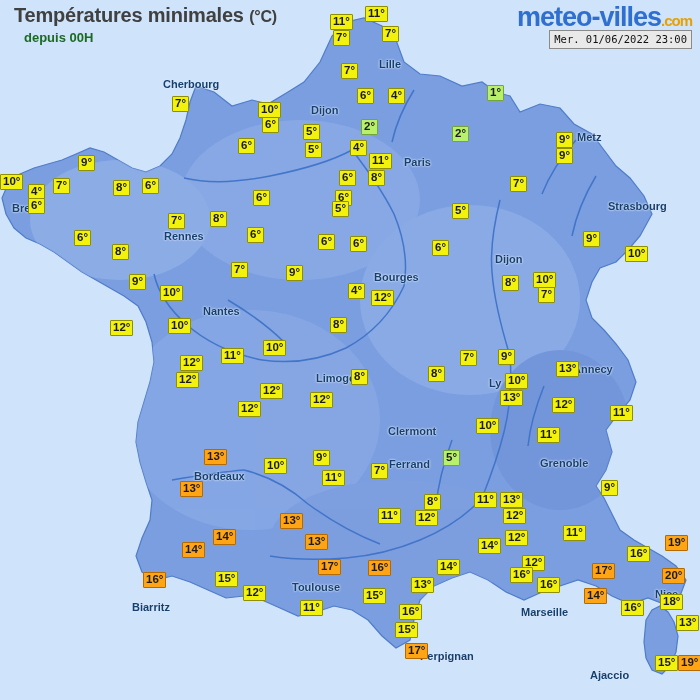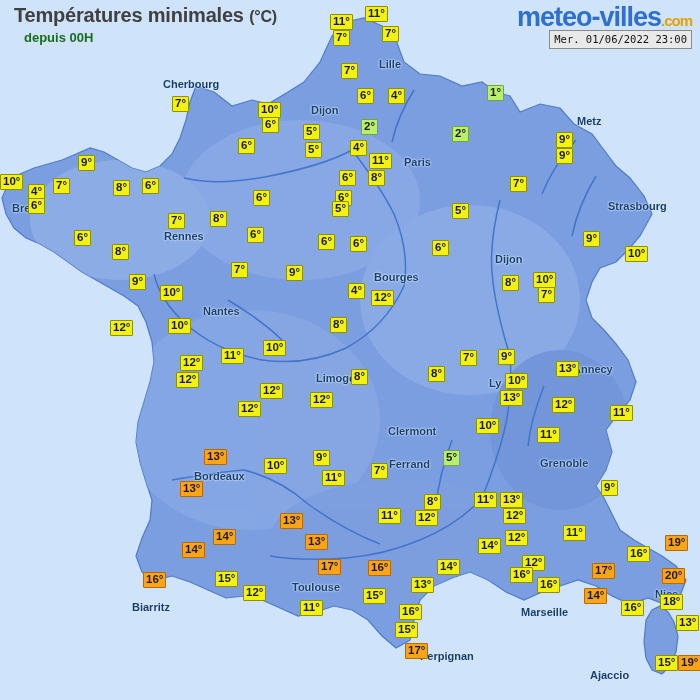--- a/index.html
+++ b/index.html
@@ -167,21 +167,21 @@
   <div class="logo">
     <span>meteo-villes</span><span class="dotcom">.com</span>
   </div>
 
   <div class="datebox">Mer. 01/06/2022 23:00</div>
 
   <div id="cities-layer">
       <div class="city" style="left: 379px; top: 50px; margin-top: 8px;">Lille</div>
       <div class="city" style="left: 143px; top: 78px; margin-left: 20px;">Cherbourg</div>
       <div class="city" style="left: 311px; top: 104px;">Dijon</div>
-      <div class="city" style="left: 557px; top: 115px; margin-left: 20px;">Metz</div>
+      <div class="city" style="left: 557px; top: 131px; margin-left: 20px;">Metz</div>
       <div class="city" style="left: 404px; top: 156px;">Paris</div>
       <div class="city" style="left: 12px; top: 202px;">Brest</div>
       <div class="city" style="left: 608px; top: 200px;">Strasbourg</div>
       <div class="city" style="left: 164px; top: 230px;">Rennes</div>
       <div class="city" style="left: 374px; top: 271px;">Bourges</div>
       <div class="city" style="left: 495px; top: 253px;">Dijon</div>
       <div class="city" style="left: 171px; top: 305px; margin-left: 32px;">Nantes</div>
       <div class="city" style="left: 316px; top: 372px; text-align: center;">Limoges</div>
       <div class="city" style="left: 573px; top: 363px;">Annecy</div>
       <div class="city" style="left: 489px; top: 377px;">Ly</div>

